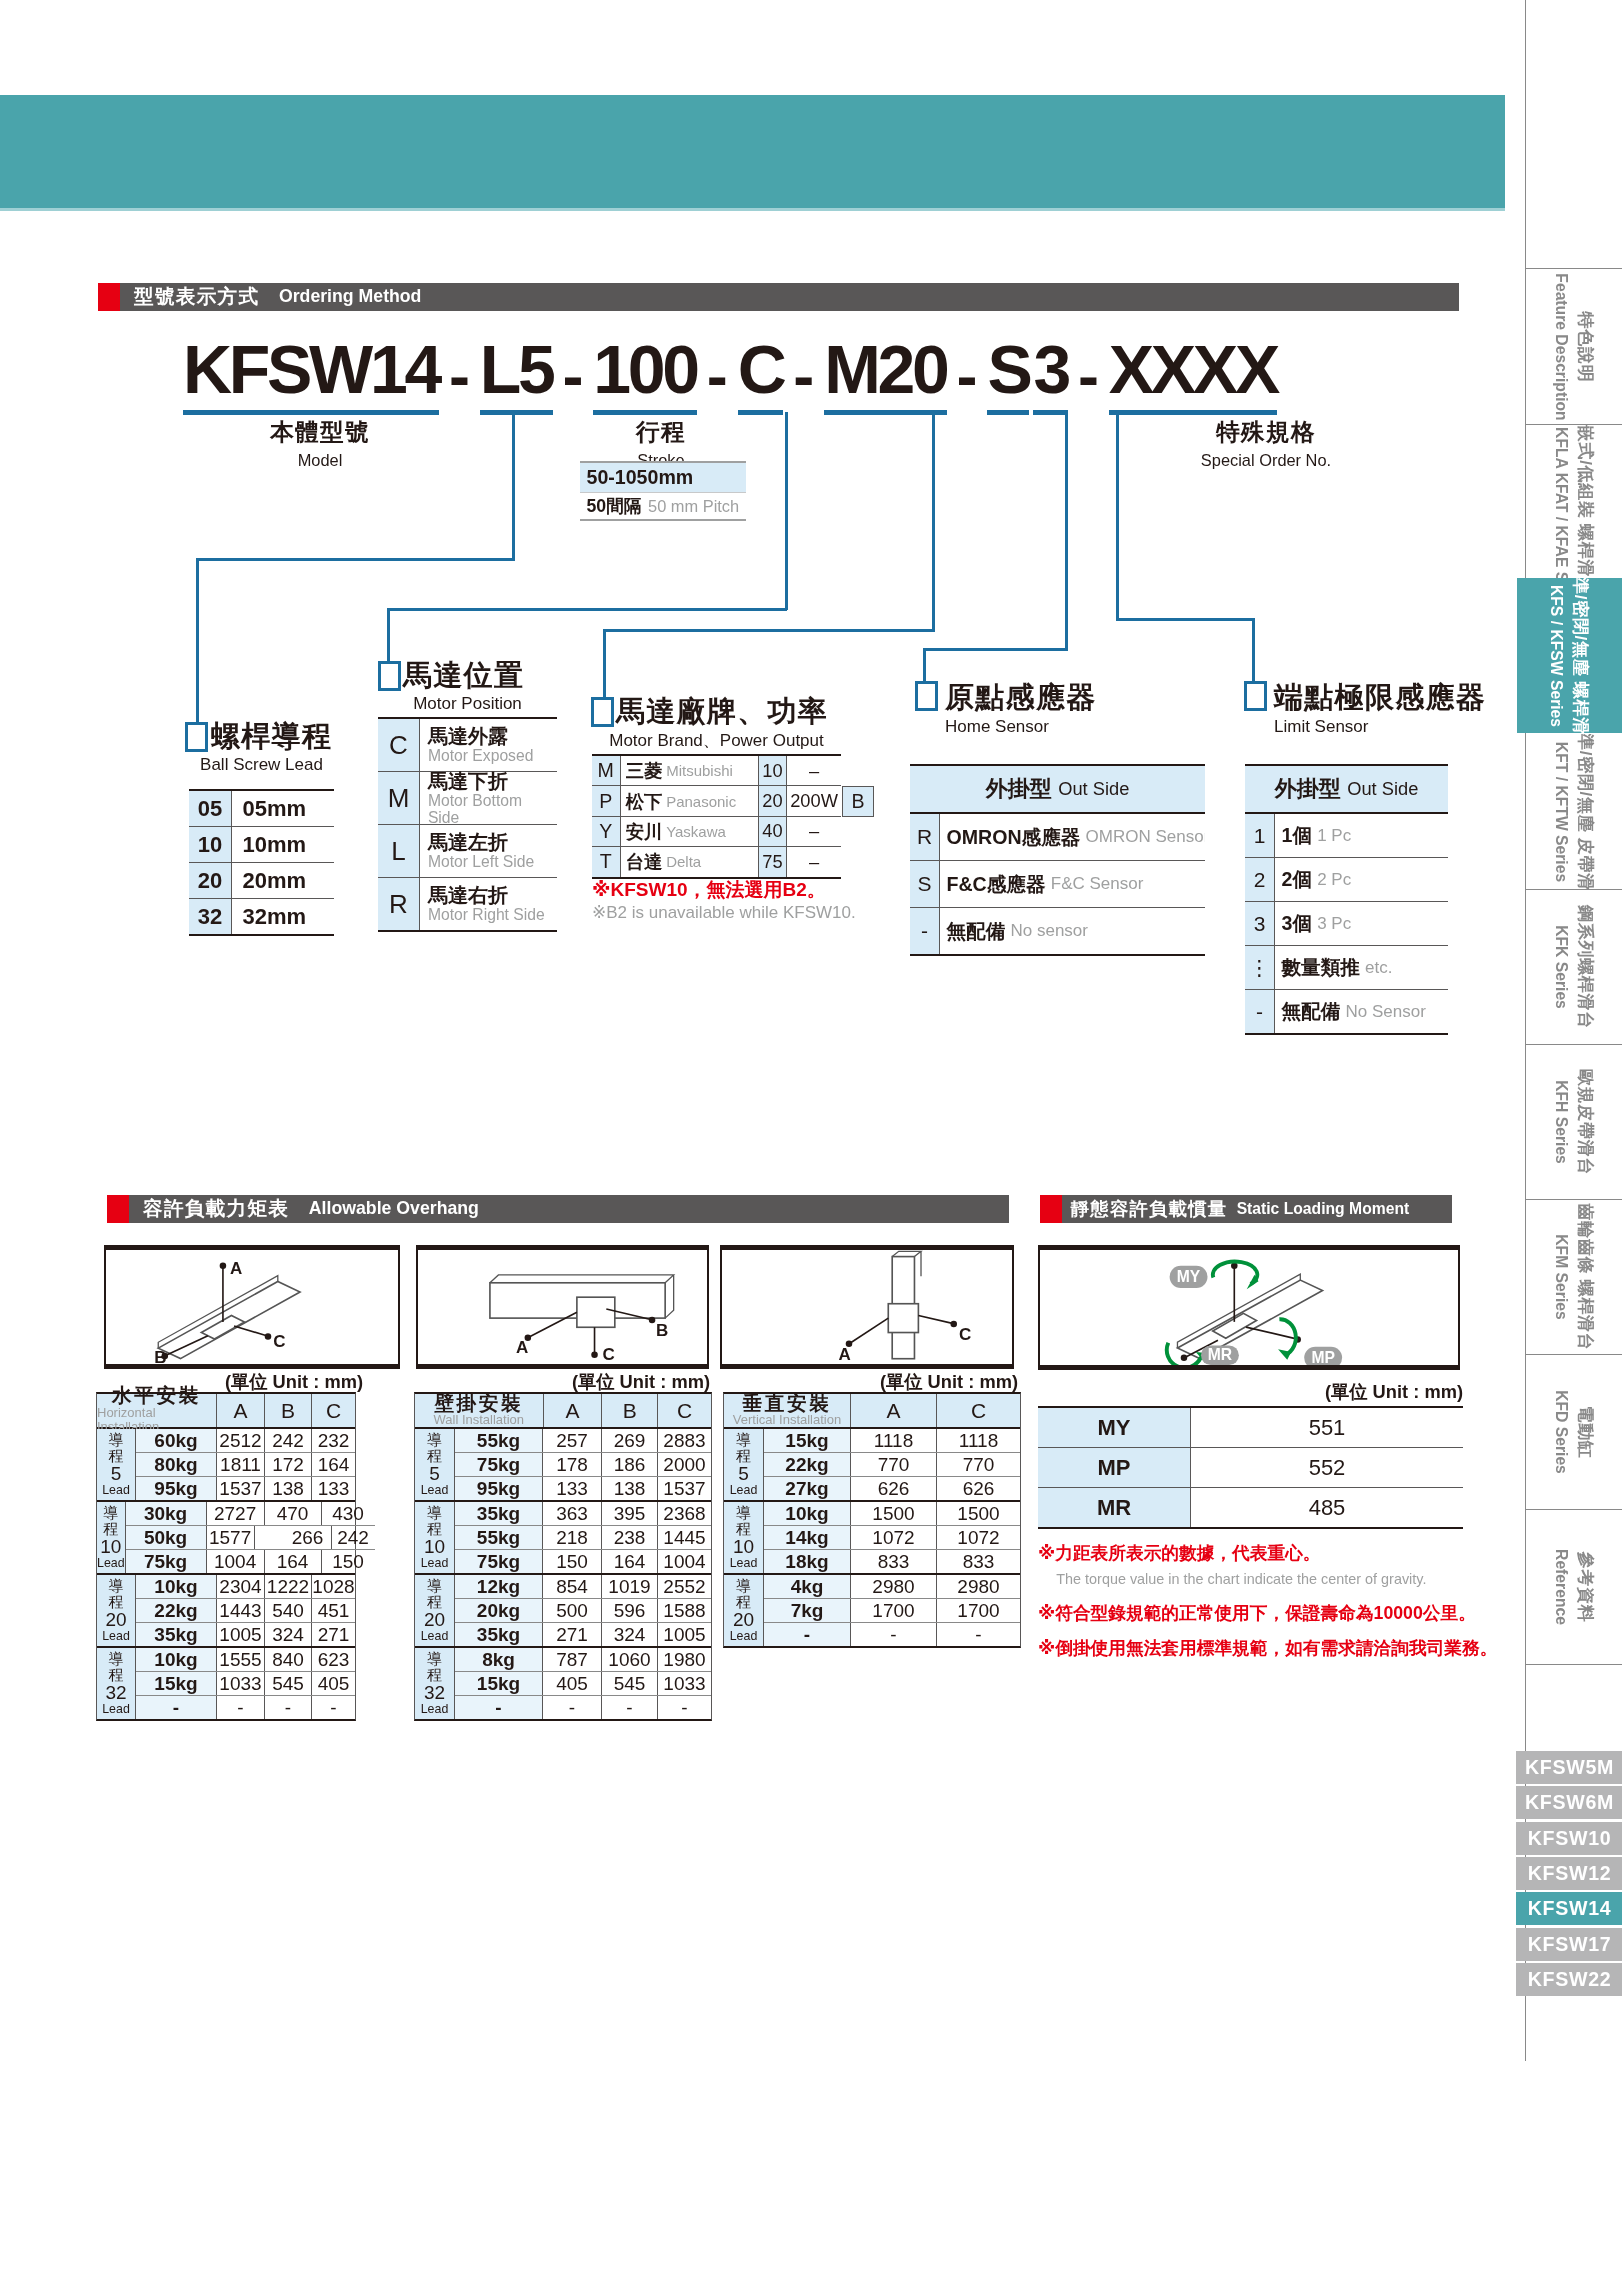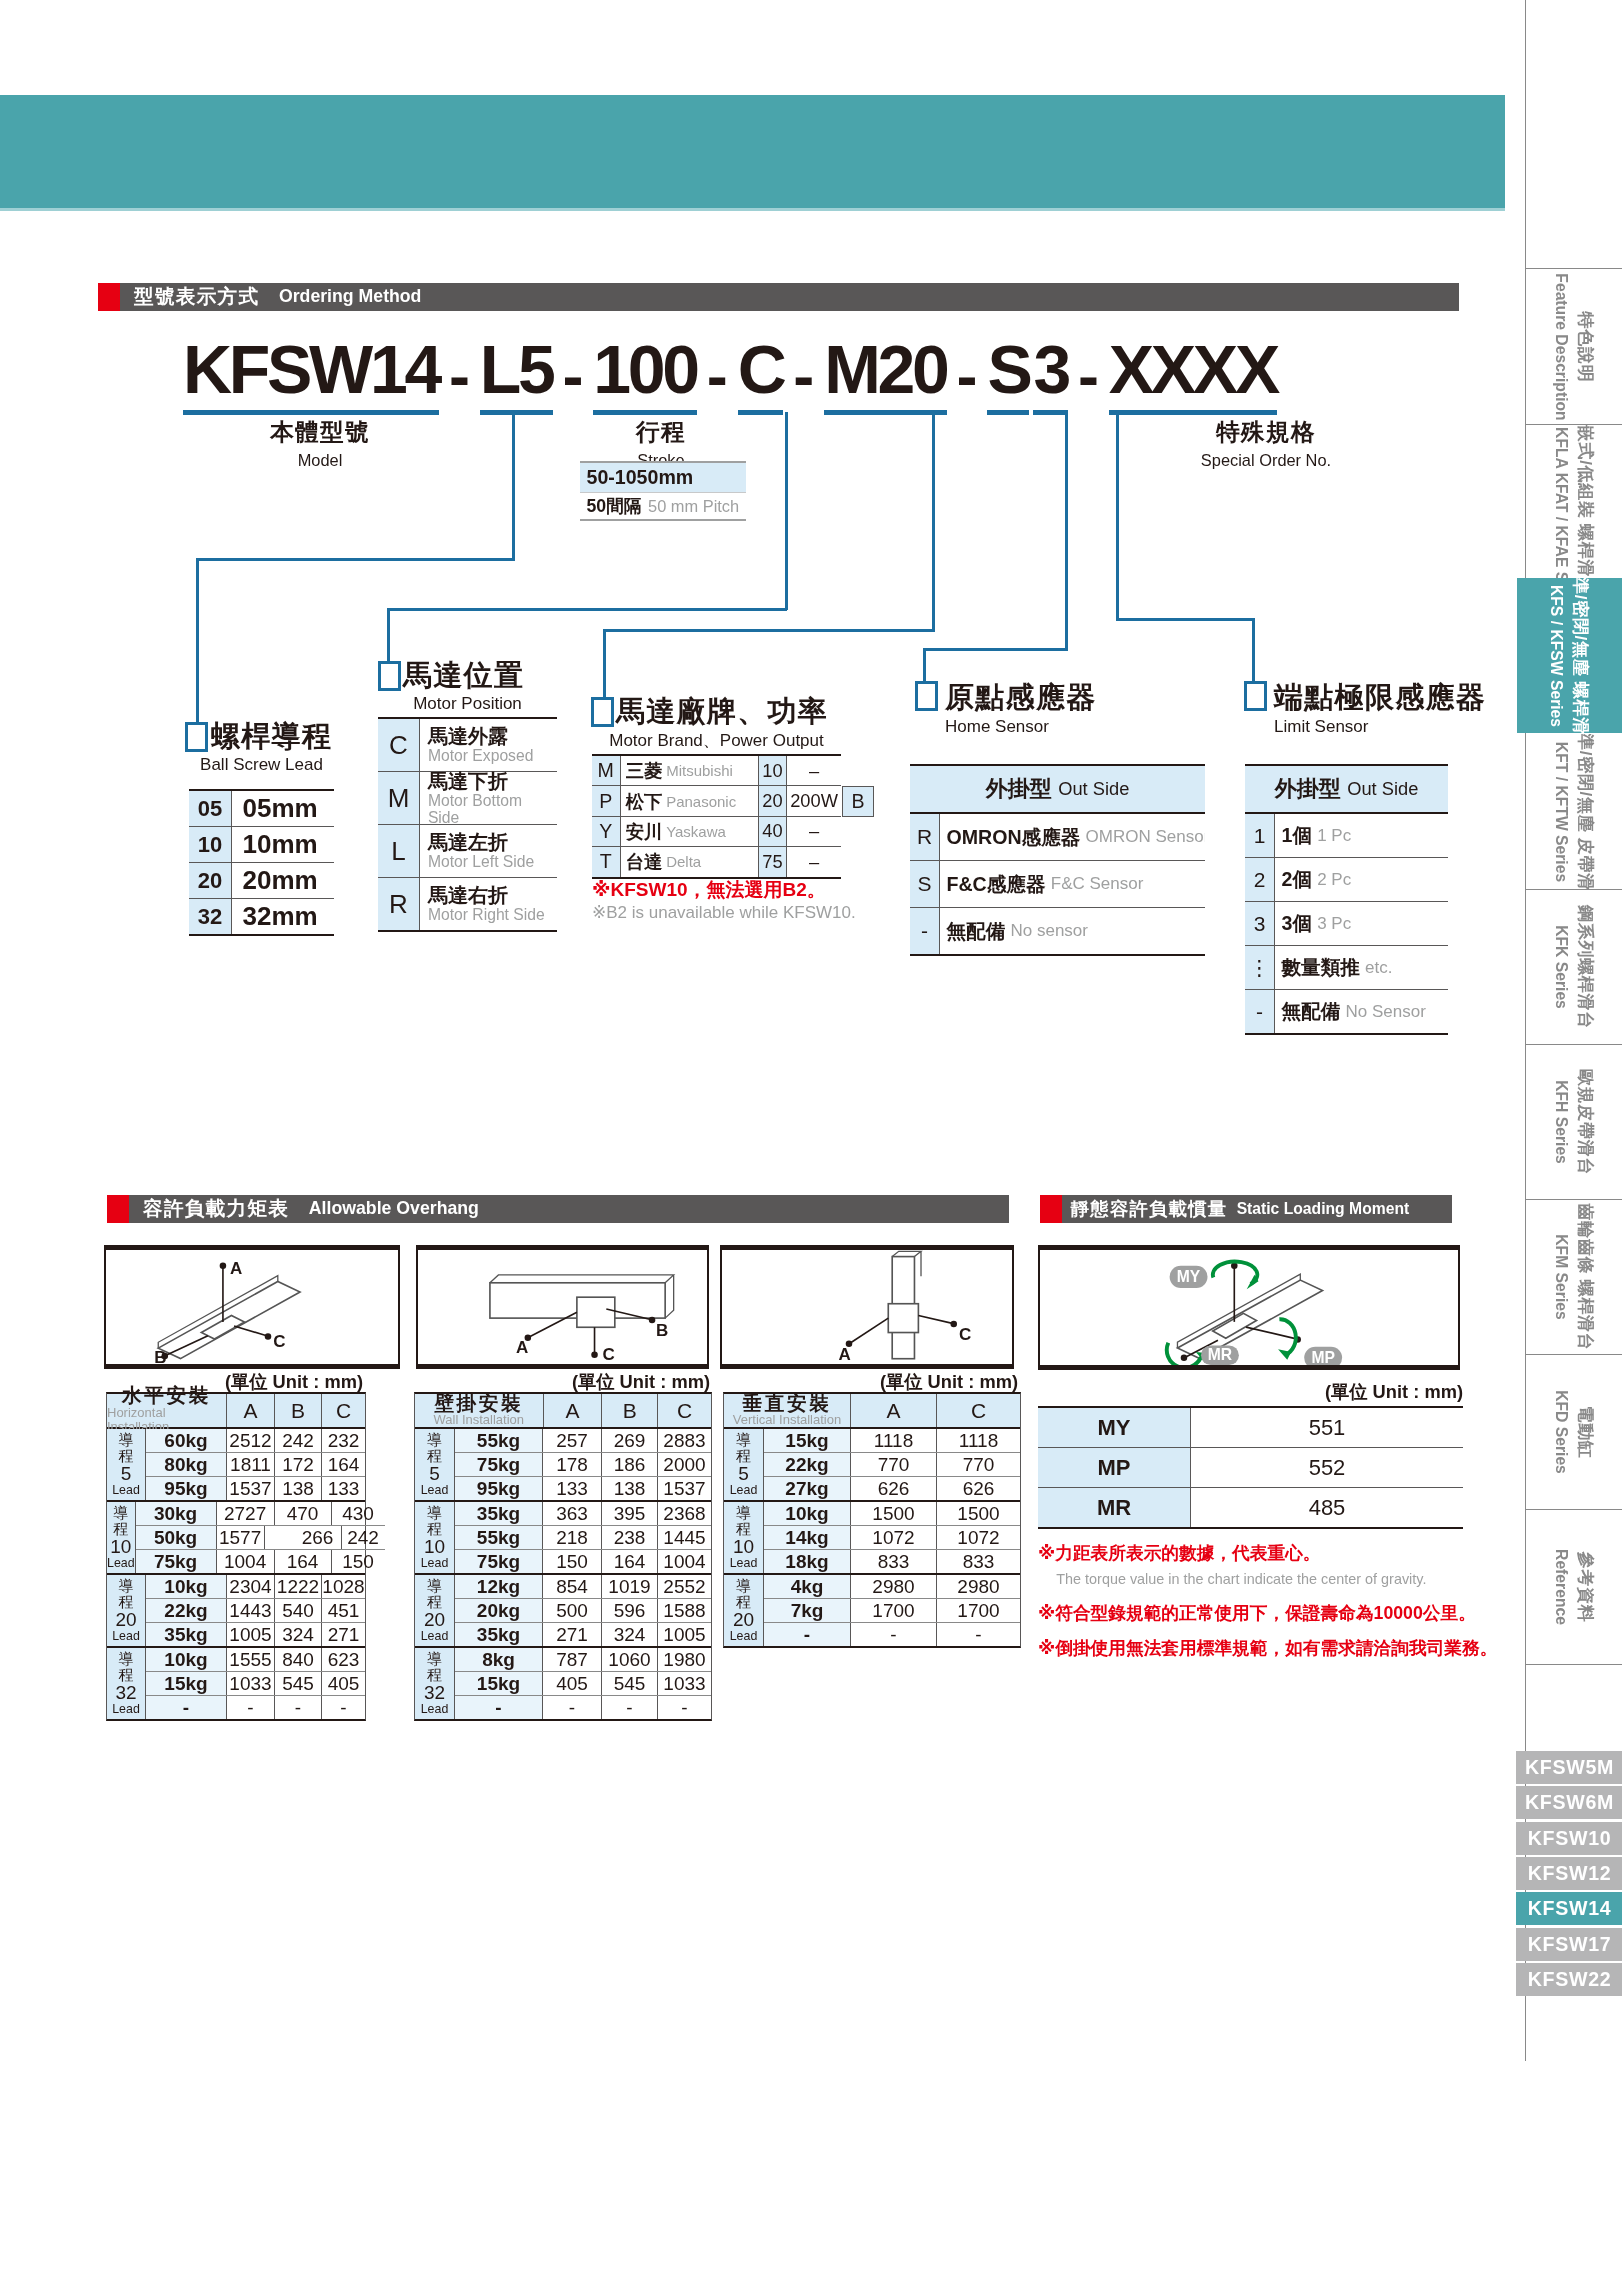--- a/index.html
+++ b/index.html
@@ -30,21 +30,21 @@
   
   .cline{background:#1C6EA0;}
   .bluebox{width:17px;height:23.6px;background:#fff;border:3.3px solid #1C6EA0;}
   .tbl-title-zh{font-size:29px;font-weight:bold;letter-spacing:1.3px;white-space:nowrap;}
   .tbl-title-en{font-size:17px;white-space:nowrap;}
   
   #lead-table{left:189px;top:789px;width:145px;border-top:2.6px solid #231815;border-bottom:2.6px solid #231815;}
   .lt-row{display:flex;height:35px;border-bottom:1.3px solid #595757;}
   .lt-row:last-child{border-bottom:none;}
   .lt-code{width:42px;background:#D8EBF7;border-right:1.3px solid #595757;display:flex;align-items:center;justify-content:center;font-size:22px;font-weight:bold;}
-  .lt-val{flex:1;display:flex;align-items:center;padding-left:10.5px;font-size:26px;font-weight:bold;}
+  .lt-val{flex:1;display:flex;align-items:center;padding-left:10.5px;font-size:22px;font-weight:bold;}
   
   #mpos-table{left:378px;top:717px;width:179px;border-top:2.6px solid #231815;border-bottom:2.6px solid #231815;}
   .mp-row{display:flex;height:52px;border-bottom:1.3px solid #595757;}
   .mp-row:last-child{border-bottom:none;}
   .mp-letter{width:41px;background:#D8EBF7;border-right:1.3px solid #595757;display:flex;align-items:center;justify-content:center;font-size:26px;}
   .mp-desc{flex:1;padding-left:7.9px;display:flex;flex-direction:column;justify-content:center;}
   .mp-desc .zh{font-size:20px;font-weight:bold;line-height:1.1;}
   .mp-desc .en{font-size:15.7px;color:#9FA0A0;line-height:1.1;}
   
   #brand-table{left:592px;top:754px;width:249px;border-top:2.6px solid #231815;border-bottom:2.6px solid #231815;}
@@ -442,21 +442,21 @@
       <rect x="246" y="146" width="58" height="30" rx="15" fill="#9FA0A0"></rect>
       <text x="275" y="169" font-size="24" font-weight="bold" fill="#fff" text-anchor="middle">MR</text>
     </svg>
   </div>
 
   <div class="unit-label abs" style="left:154px;top:1369px;">(單位 Unit : mm)</div>
   <div class="unit-label abs" style="left:501px;top:1369px;">(單位 Unit : mm)</div>
   <div class="unit-label abs" style="left:809px;top:1369px;">(單位 Unit : mm)</div>
   <div class="unit-label abs" style="left:1254px;top:1379px;">(單位 Unit : mm)</div>
 
-  <div id="ov-table-0" class="ov-table abs" style="left:106px;top:1392px;width:258px;">
+  <div id="ov-table-0" class="ov-table abs" style="left:96px;top:1392px;width:258px;">
       <div class="ov-head">
         <div class="ov-name" style="width: 119px;">
           <div class="zh">水平安裝</div>
           <div class="en">Horizontal Installation</div>
         </div>
         <div class="ov-col" style="width: 47px; flex: 1 1 auto;">A</div>
         <div class="ov-col" style="width: 46px; flex: 1 1 auto;">B</div>
         <div class="ov-col" style="width: 43px; flex: 1 1 auto;">C</div>
       </div>
       <div class="ov-group" style="height: 71px;">

